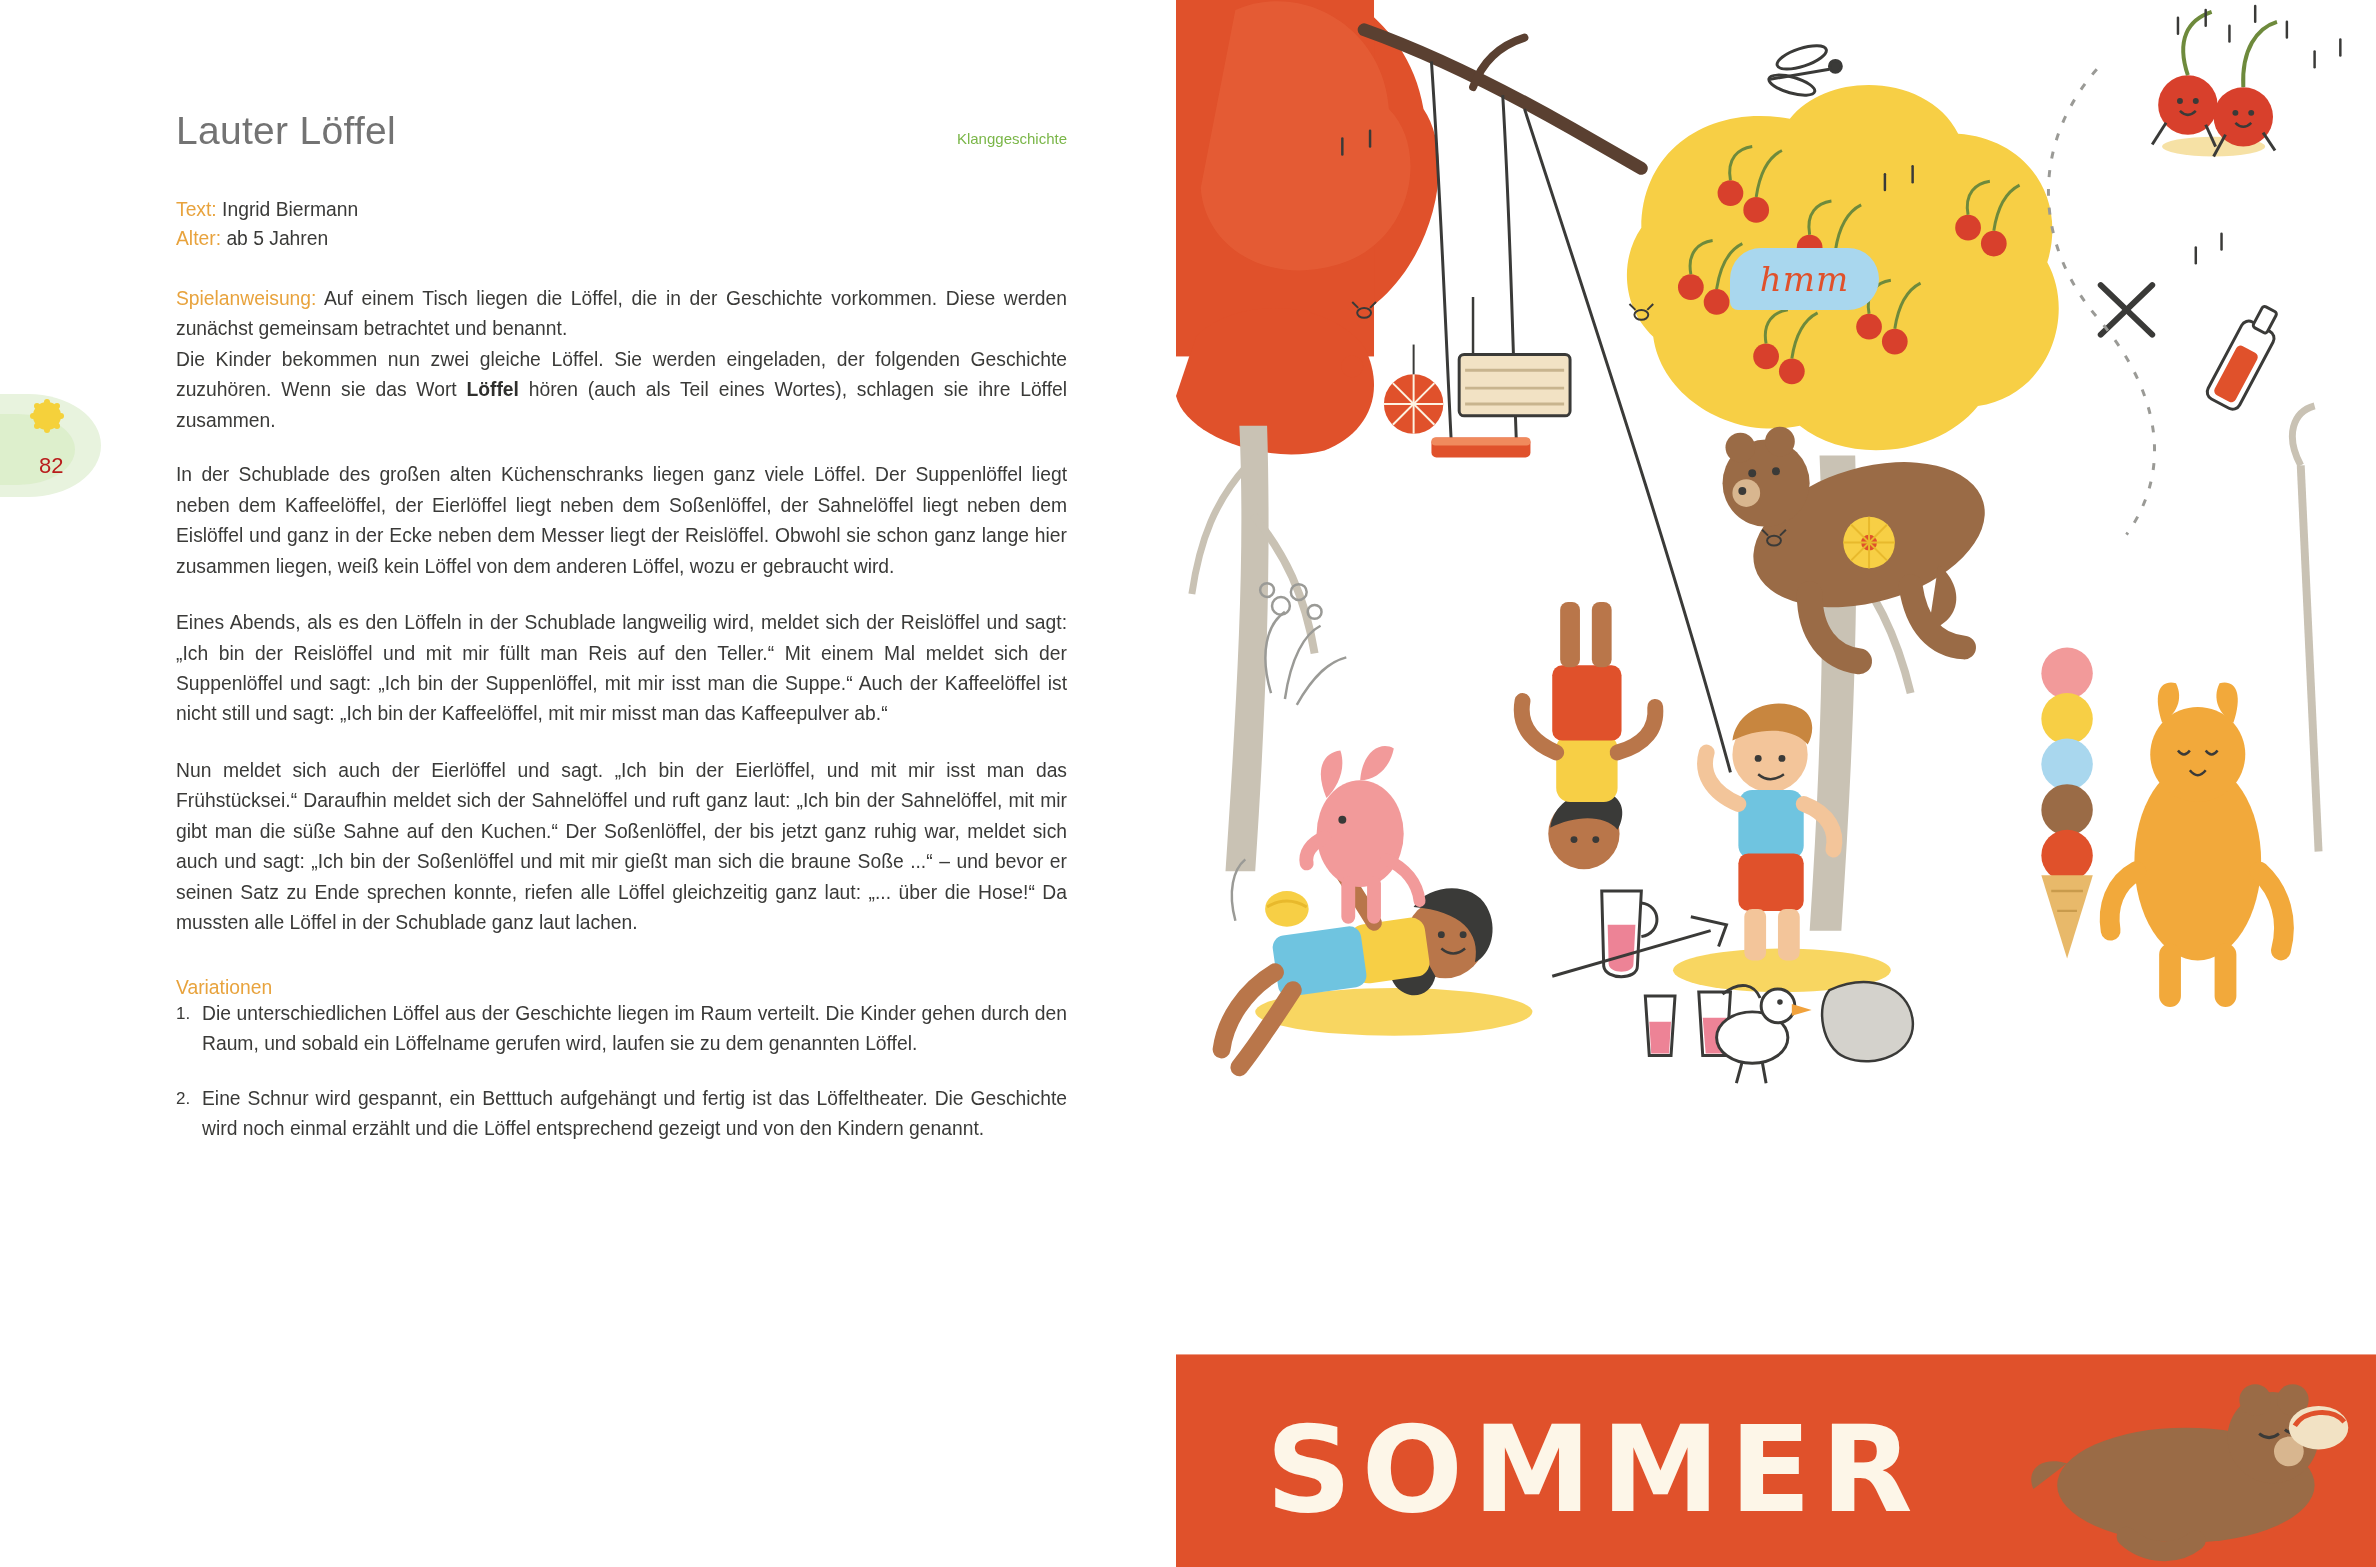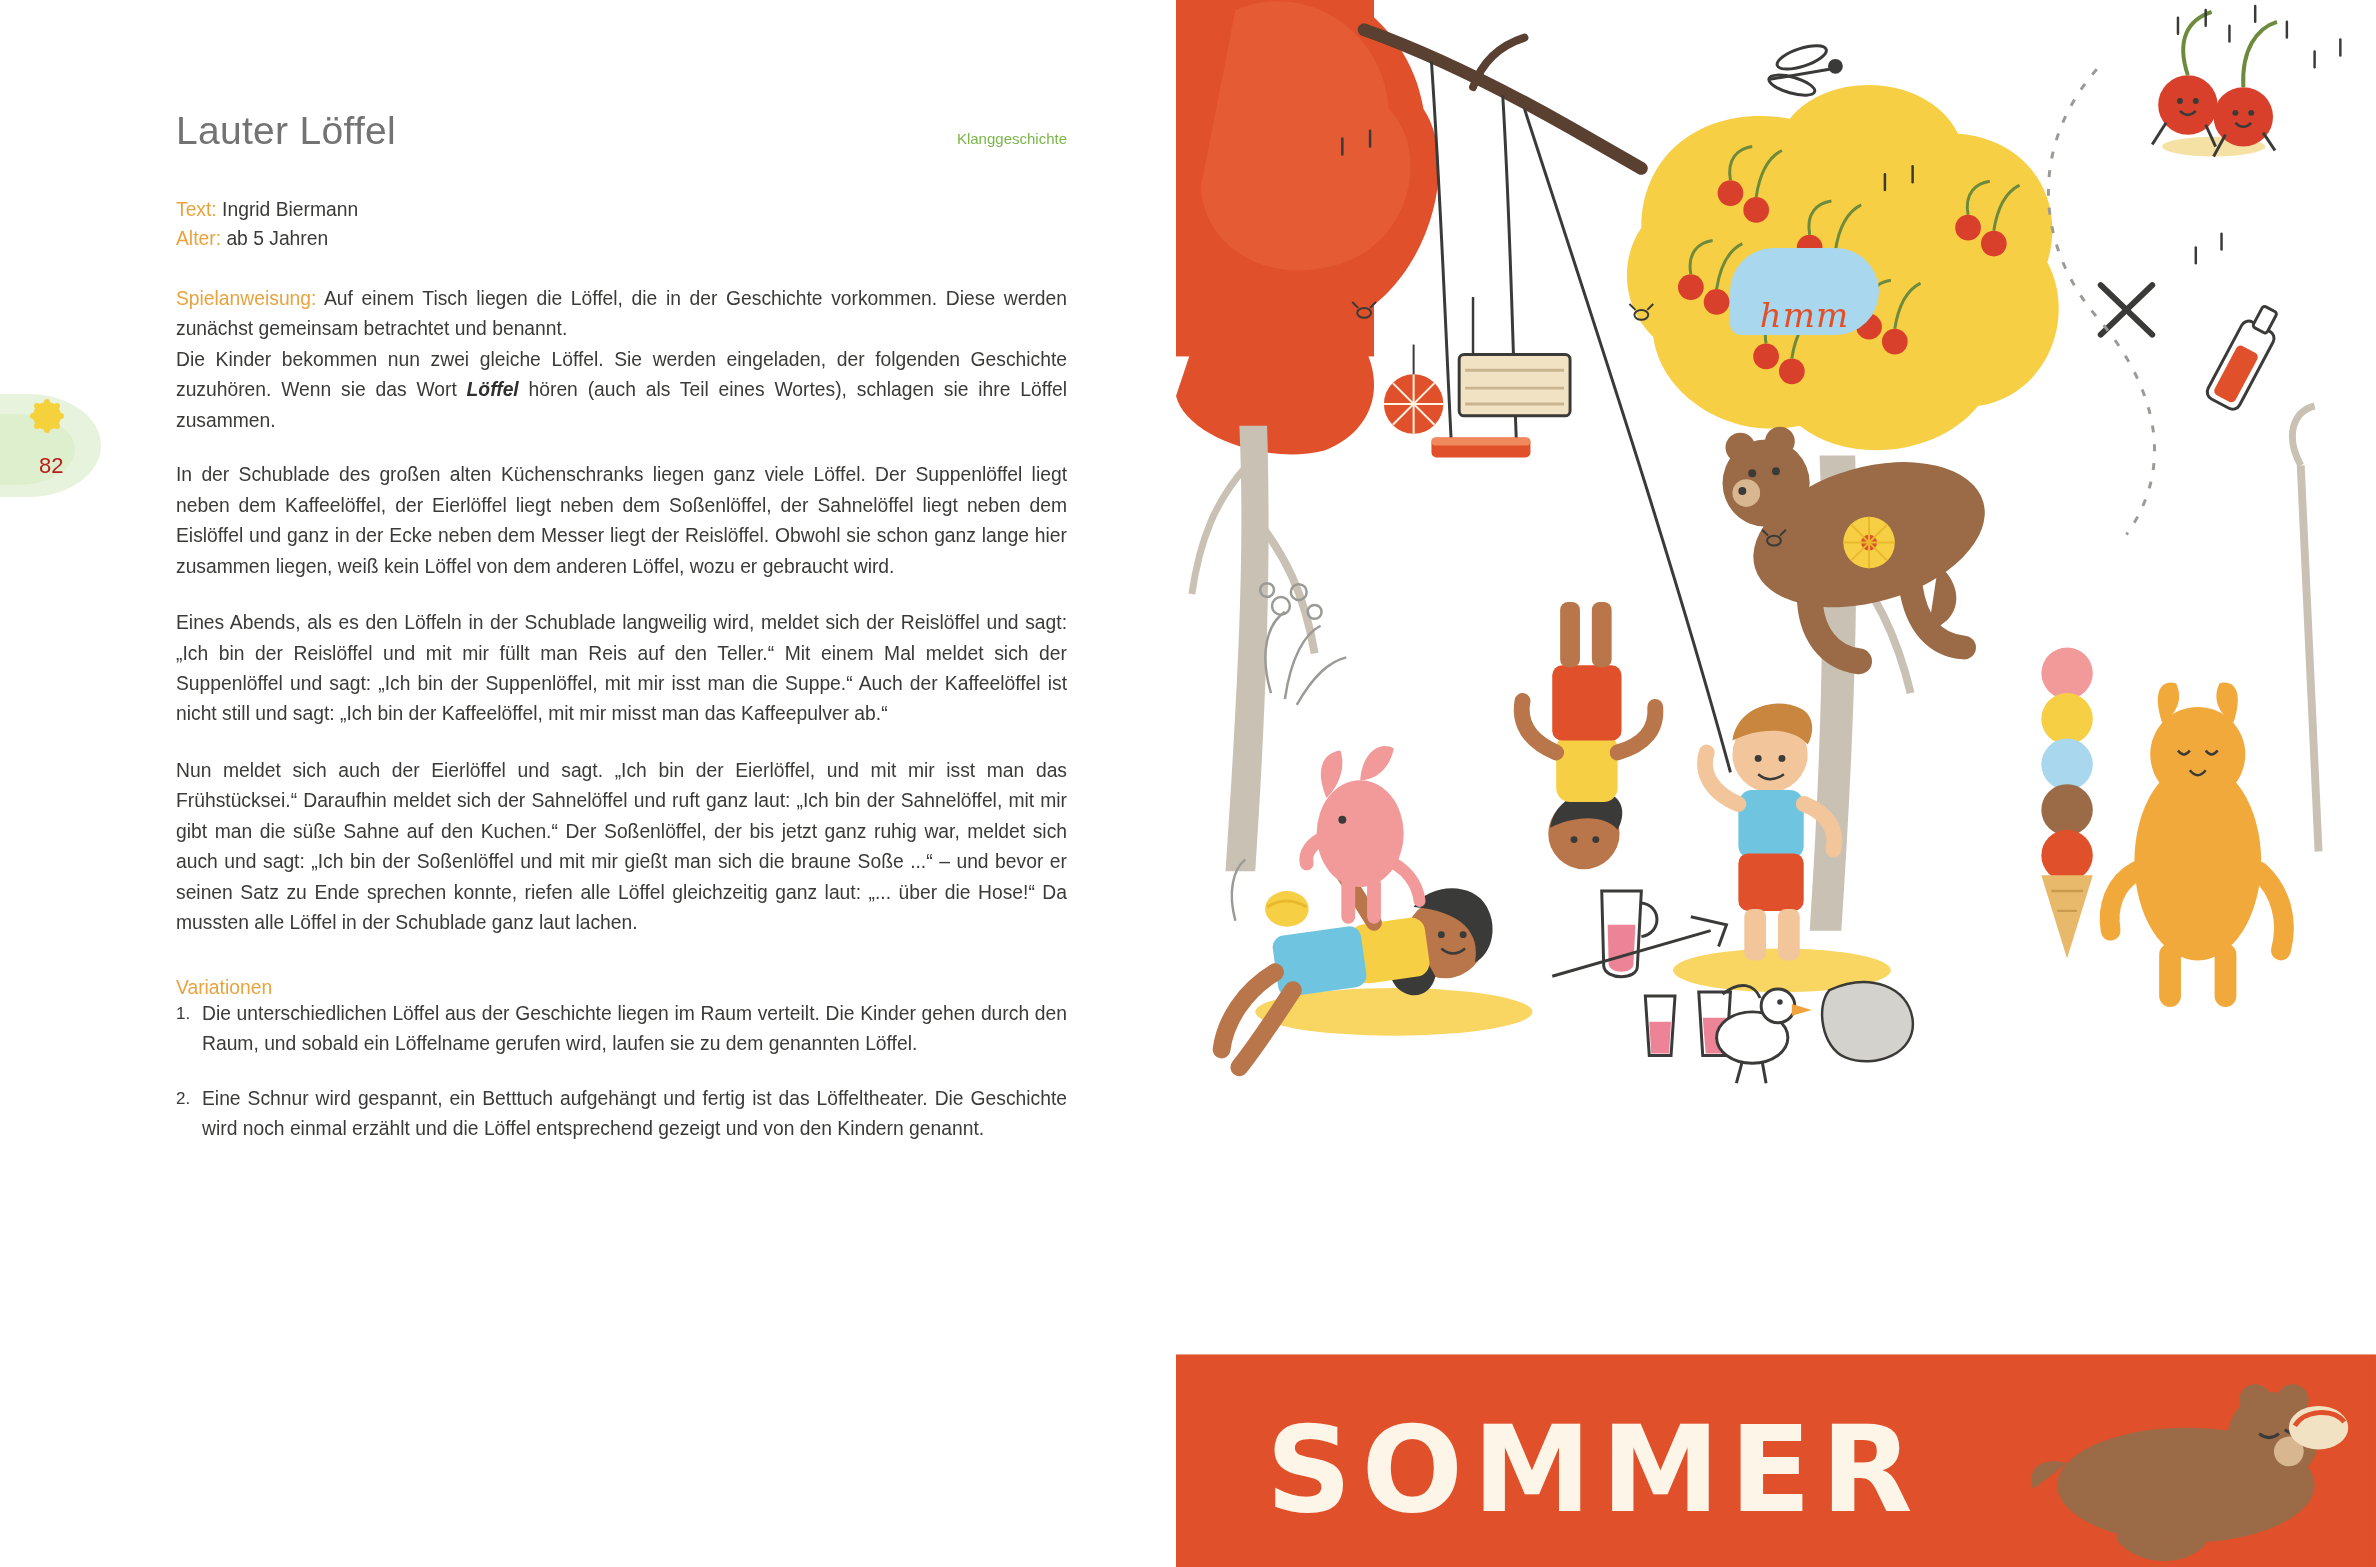--- a/index.html
+++ b/index.html
@@ -57,21 +57,21 @@
   .para {
     font-size: 19.3px;
     line-height: 1.58;
     color: #3a3a38;
     margin-bottom: 26px;
     text-align: justify;
     text-justify: inter-word;
   }
   .para.tight { margin-bottom: 24px; }
   .para .lbl { color: #e8a33d; }
-  .para b { font-weight: bold; color: #2f2f2d; font-style: italic; }
+  .para b { font-weight: bold; color: #2f2f2d; }
   .variations {
     font-size: 19.3px;
     color: #e8a33d;
     margin-top: 38px;
   }
   .numlist {
     font-size: 19.3px;
     line-height: 1.58;
     color: #3a3a38;
   }
@@ -149,25 +149,25 @@
     font-weight: bold;
     letter-spacing: 10px;
     color: #fdf6e8;
     font-family: "DejaVu Sans", sans-serif;
   }
   .speech {
     position: absolute;
     left: 554px;
     top: 248px;
     width: 149px;
-    height: 87px;
+    height: 62px;
     background: #a9d7ee;
     border-radius: 46px 46px 46px 12px;
     display: flex;
-    align-items: flex-end;
+    align-items: center;
     justify-content: center;
   }
   .speech span {
     color: #e0512b;
     font-size: 34px;
     font-family: "DejaVu Serif", serif;
     font-style: italic;
     letter-spacing: 1px;
   }
 </style>

